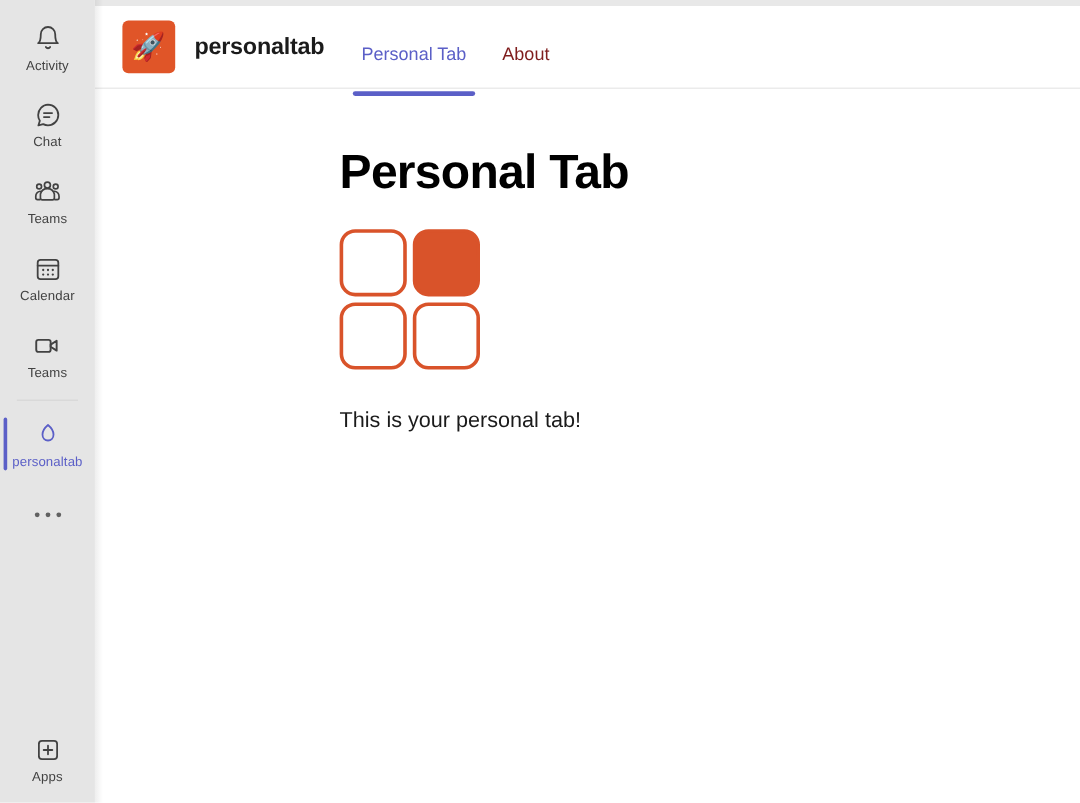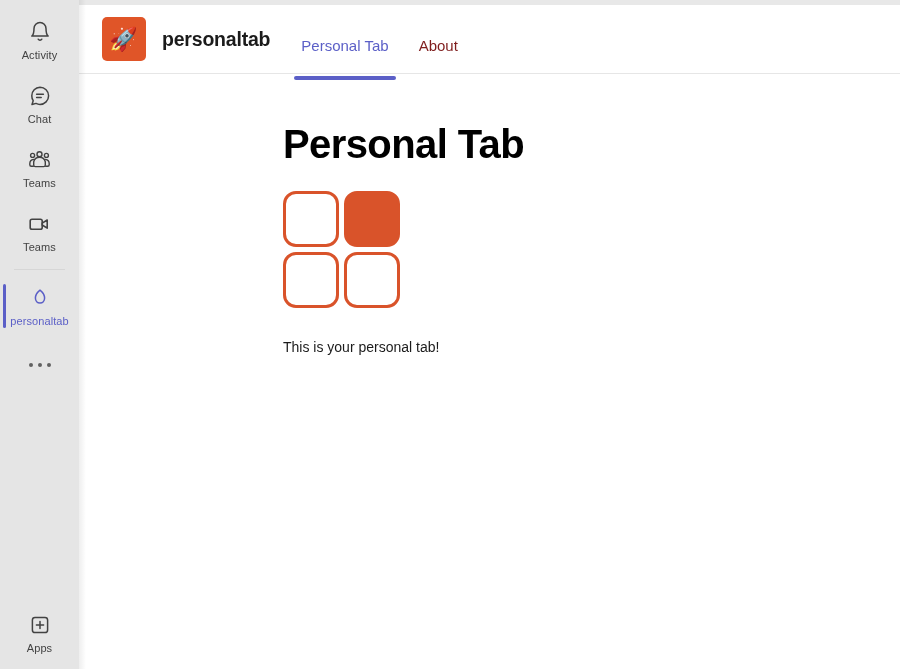--- a/index.html
+++ b/index.html
@@ -255,21 +255,21 @@
     border: 3px solid #d9532a;
     border-radius: 13px;
     background: transparent;
   }
 
   .logo-sq.filled {
     background: #d9532a;
   }
 
   .content-text {
-    font-size: 14px;
+    font-size: 18px;
     color: #1b1b1b;
     line-height: 1.4;
   }
 </style>
 </head>
 <body>
 
 <div class="app">
 
   <nav class="rail">
@@ -301,20 +301,35 @@
           <circle cx="5.6" cy="8.4" r="2"></circle>
           <circle cx="19.4" cy="8.4" r="2"></circle>
           <path d="M8.3 19.6h8.4a1.6 1.6 0 0 0 1.6-1.6v-3.3a6 6 0 0 0-11.6 0V18a1.6 1.6 0 0 0 1.6 1.6z"></path>
           <path d="M6.5 12.4a4.4 4.4 0 0 0-3.7 4.3v1.1a1.5 1.5 0 0 0 1.5 1.5h2"></path>
           <path d="M18.5 12.4a4.4 4.4 0 0 1 3.7 4.3v1.1a1.5 1.5 0 0 1-1.5 1.5h-2"></path>
         </svg>
       </span>
       <span class="rail-label">Teams</span>
     </div>
 
+    <div class="rail-item">
+      <span class="rail-icon">
+        <svg width="24" height="24" viewBox="0 0 24 24" fill="none" stroke="#424242" stroke-width="1.5" stroke-linecap="round" stroke-linejoin="round">
+          <rect x="3.4" y="4.6" width="17.2" height="16" rx="2.4"></rect>
+          <path d="M3.4 9.4h17.2"></path>
+          <circle cx="8" cy="13" r="0.95" fill="#424242" stroke="none"></circle>
+          <circle cx="12" cy="13" r="0.95" fill="#424242" stroke="none"></circle>
+          <circle cx="16" cy="13" r="0.95" fill="#424242" stroke="none"></circle>
+          <circle cx="8" cy="16.8" r="0.95" fill="#424242" stroke="none"></circle>
+          <circle cx="12" cy="16.8" r="0.95" fill="#424242" stroke="none"></circle>
+          <circle cx="16" cy="16.8" r="0.95" fill="#424242" stroke="none"></circle>
+        </svg>
+      </span>
+      <span class="rail-label">Calendar</span>
+    </div>
 
 
 
     <div class="rail-item">
       <span class="rail-icon">
         <svg width="25" height="24" viewBox="0 0 25 24" fill="none" stroke="#424242" stroke-width="1.6" stroke-linecap="round" stroke-linejoin="round">
           <rect x="3.2" y="7.2" width="12" height="10" rx="1.8"></rect>
           <path d="M15.2 11.2l5-3.2v8.2l-5-3.2z"></path>
         </svg>
       </span>

